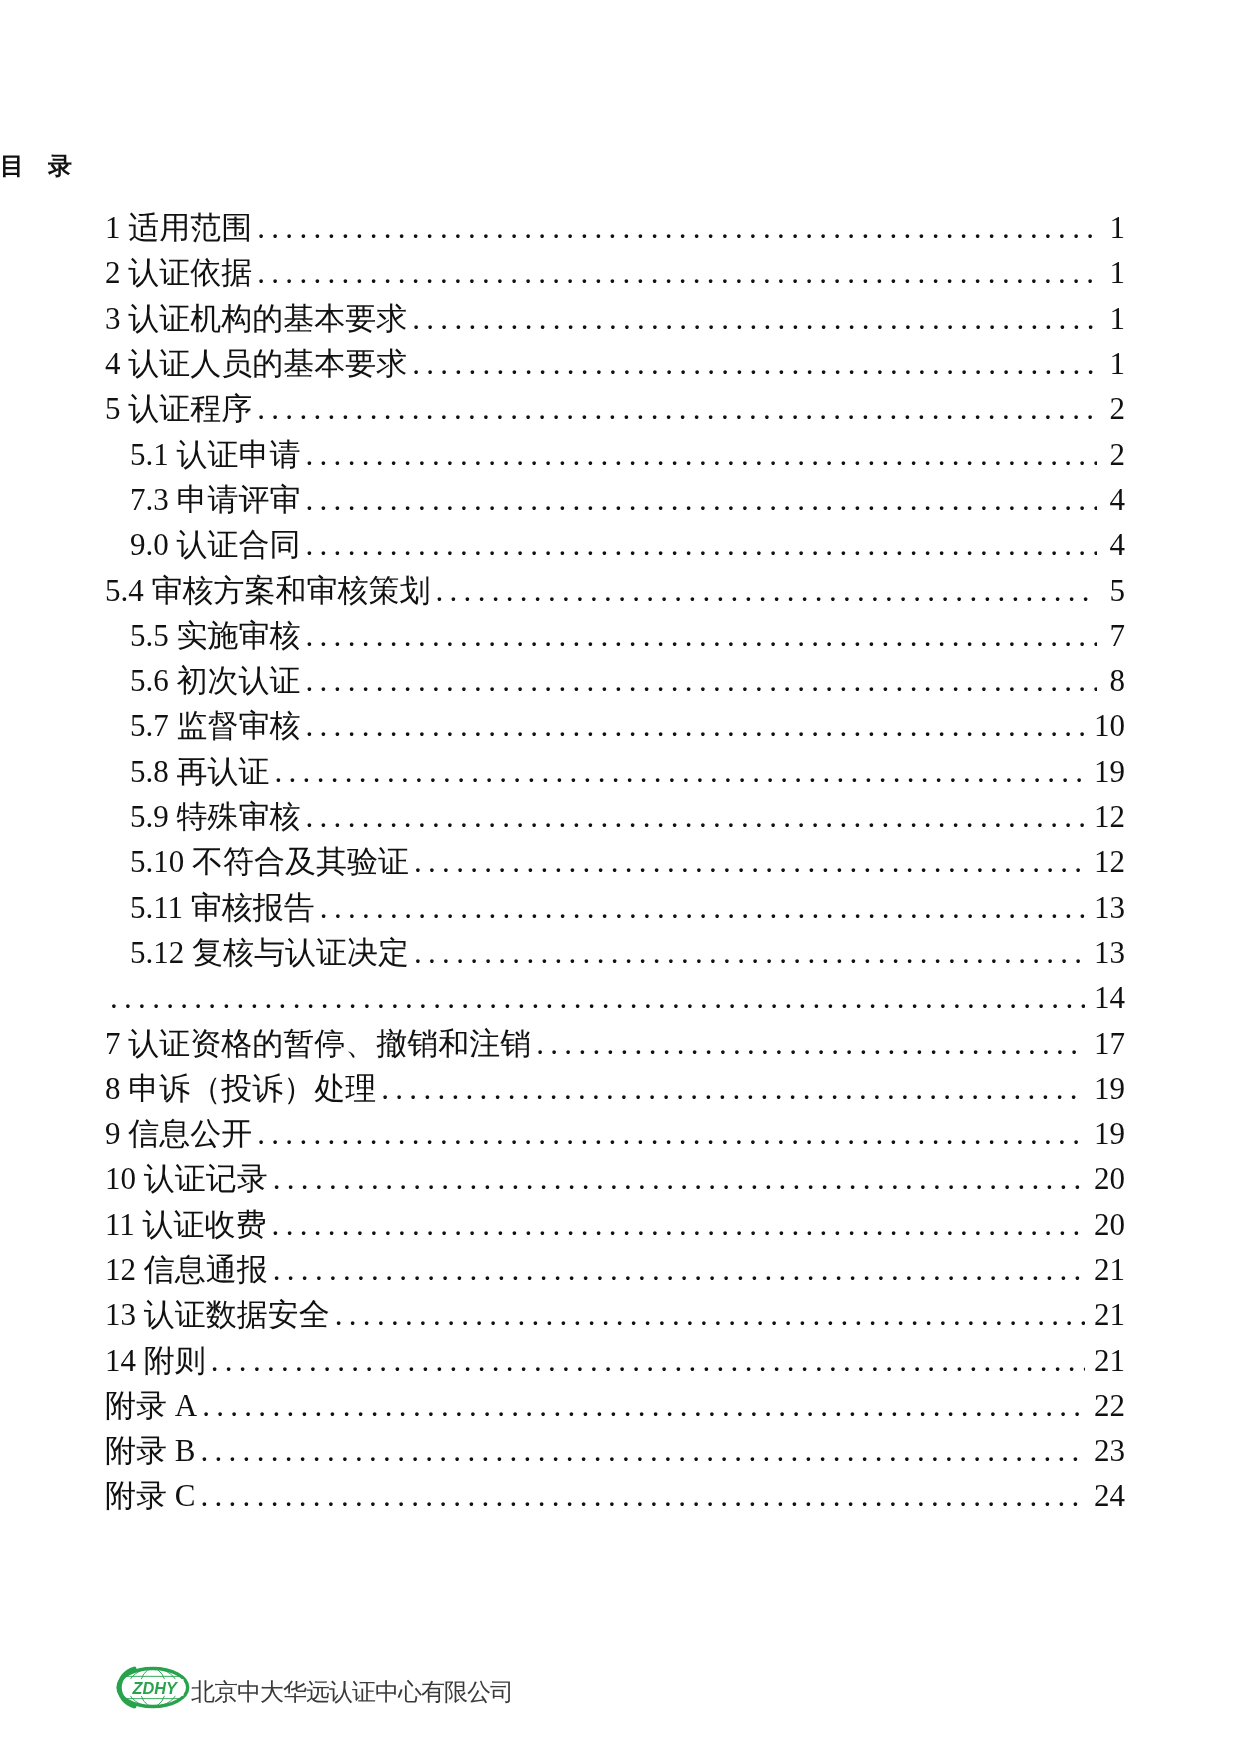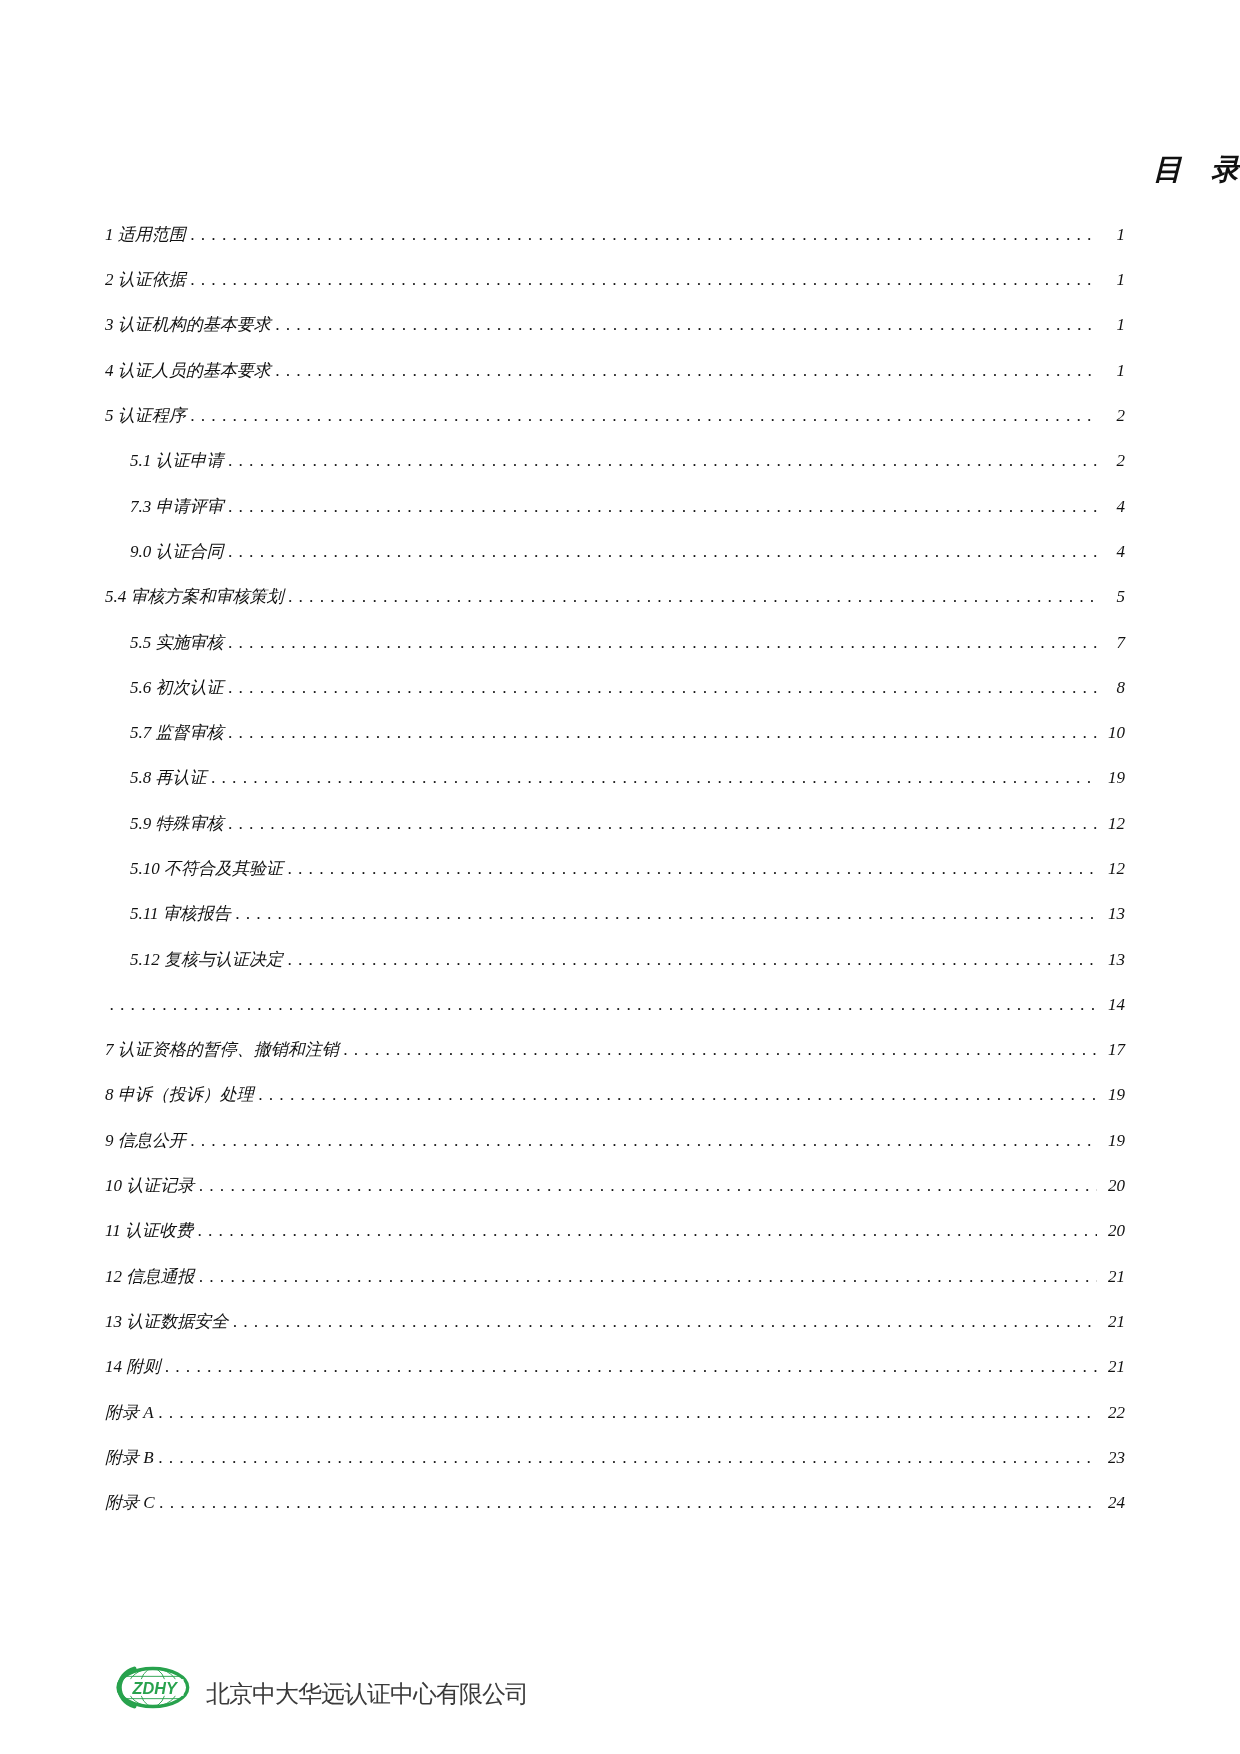--- a/index.html
+++ b/index.html
@@ -14,35 +14,33 @@
     height: 1754px;
     background: #ffffff;
     position: relative;
     overflow: hidden;
     font-family: "Liberation Serif", "DejaVu Serif", serif;
     color: var(--body-text);
   }
   .doc-title {
     padding-top: 127px;
     line-height: 46px;
-    font-size: 29px;
+    font-size: 24px;
     font-weight: bold;
-    text-align: right;
+    text-align: left;
     white-space: pre;
-    font-style: italic;
   }
   .toc {
     margin: 7px 115px 0 105px;
   }
   .toc-row {
     display: flex;
     line-height: 45.3px;
-    font-size: 17px;
+    font-size: 31px;
     white-space: nowrap;
-    font-style: italic;
   }
   .toc-row.lvl1 { padding-left: 25px; }
   .toc-label { white-space: pre; flex: 0 0 auto; }
   .toc-dots {
     flex: 1 1 auto;
     min-width: 0;
     overflow: hidden;
     white-space: nowrap;
     margin-left: 5px;
   }
@@ -54,22 +52,22 @@
     flex: 0 0 auto;
     padding-left: 9px;
     min-width: 28px;
     text-align: right;
   }
   .footer {
     position: absolute;
     left: 112px;
     top: 1666px;
     display: flex;
-    align-items: flex-end;
-    gap: 16px;
+    align-items: center;
+    gap: 1px;
   }
   .logo {
     color: var(--logo-green);
     display: block;
   }
   .company {
     font-family: "Liberation Sans", "DejaVu Sans", sans-serif;
     font-size: 24px;
     letter-spacing: -1px;
     color: var(--footer-text);

